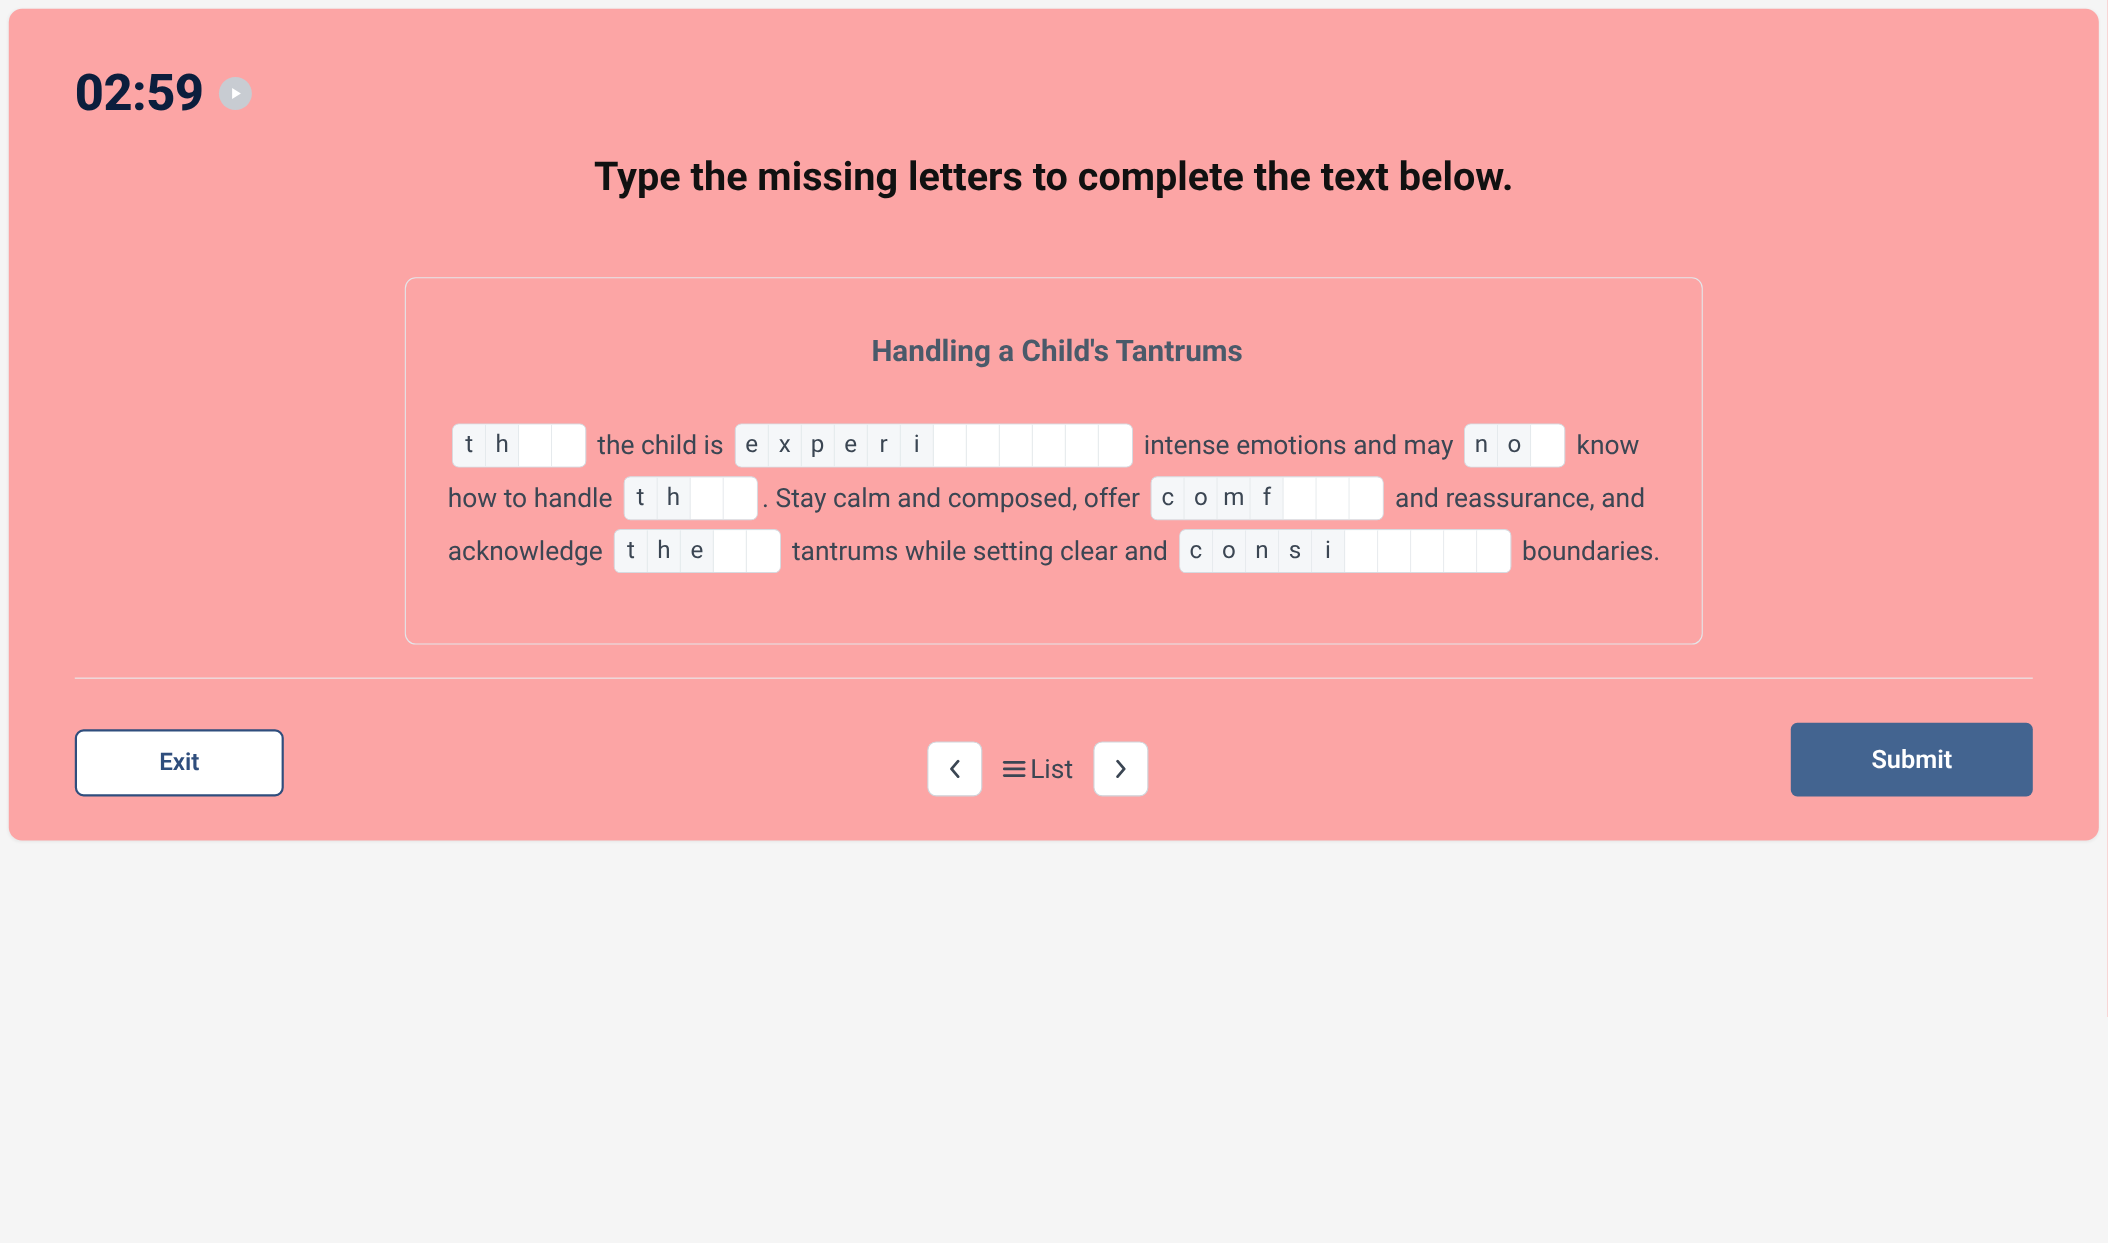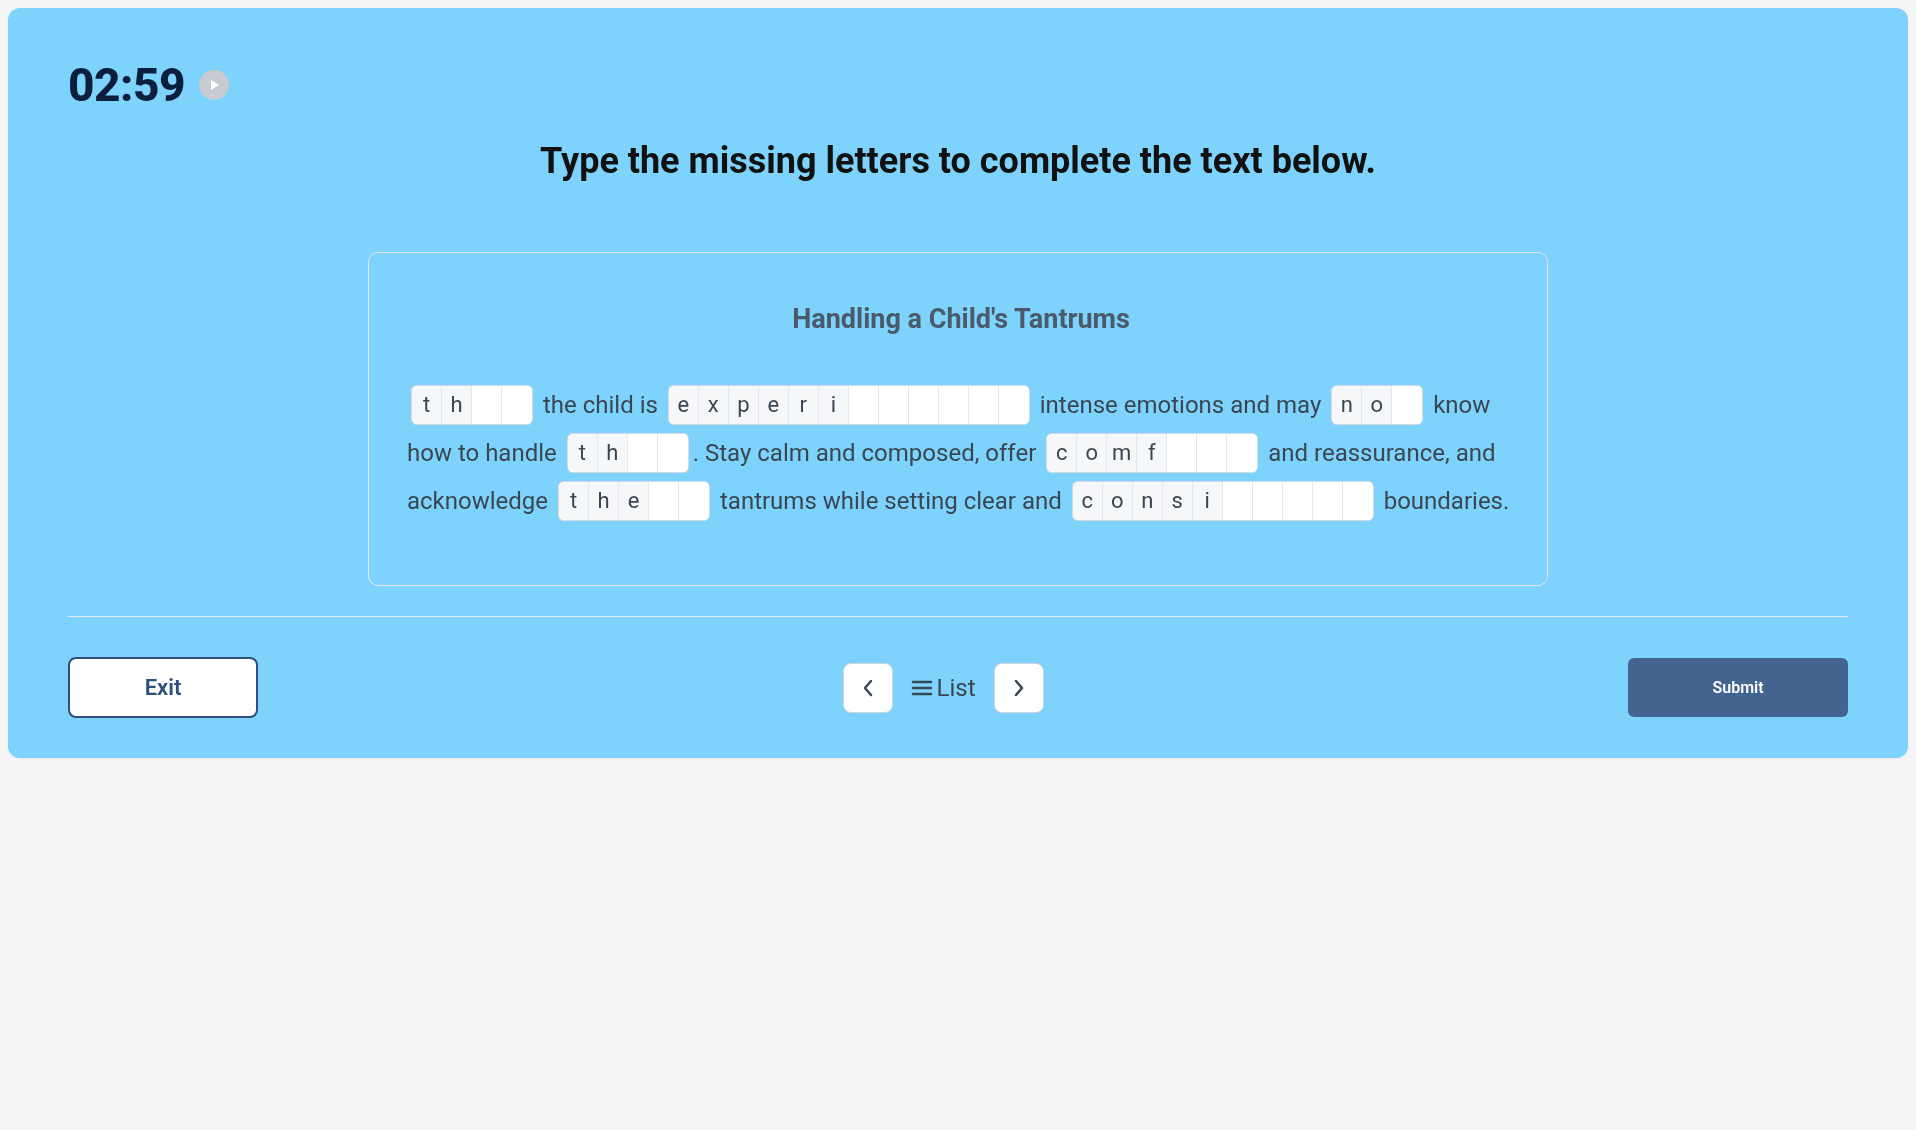--- a/index.html
+++ b/index.html
@@ -2,21 +2,21 @@
 <html><head>
 <meta charset="utf-8">
 <style>
   * { box-sizing: border-box; margin: 0; padding: 0; }
   body {
     font-family: -apple-system, BlinkMacSystemFont, "Segoe UI", Roboto, Helvetica, Arial, sans-serif;
     background: #f5f5f5;
     padding: 8px;
   }
   .card {
-    background: #7dd3fc;
+    background: #fca5a5;
     border-radius: 12px;
     box-shadow: 0 1px 3px rgba(0,0,0,0.06);
     padding: 50px 60px 40px 60px;
     max-width: 1900px;
     margin: 0 auto;
   }
   .timer-row {
     display: flex;
     align-items: center;
     gap: 14px;
@@ -95,21 +95,21 @@
   .cell.empty {
     background: #fff;
   }
   .divider {
     border: none;
     border-top: 1px solid #e8ebee;
     margin: 0 0 40px 0;
   }
   .footer {
     display: flex;
-    align-items: center;
+    align-items: flex-end;
     justify-content: space-between;
   }
   .exit-btn {
     border: 2px solid #2f4e7d;
     color: #2f4e7d;
     background: #fff;
     font-size: 22px;
     font-weight: 600;
     padding: 16px 0;
     width: 190px;
@@ -135,21 +135,21 @@
     display: flex;
     align-items: center;
     gap: 4px;
     font-size: 24px;
     color: #3b4653;
     cursor: pointer;
   }
   .submit-btn {
     background: #436490;
     color: #fff;
-    font-size: 16px;
+    font-size: 23px;
     font-weight: 600;
     border: none;
     border-radius: 6px;
     padding: 20px 0;
     width: 220px;
     cursor: pointer;
     text-align: center;
   }
 </style>
 </head>

